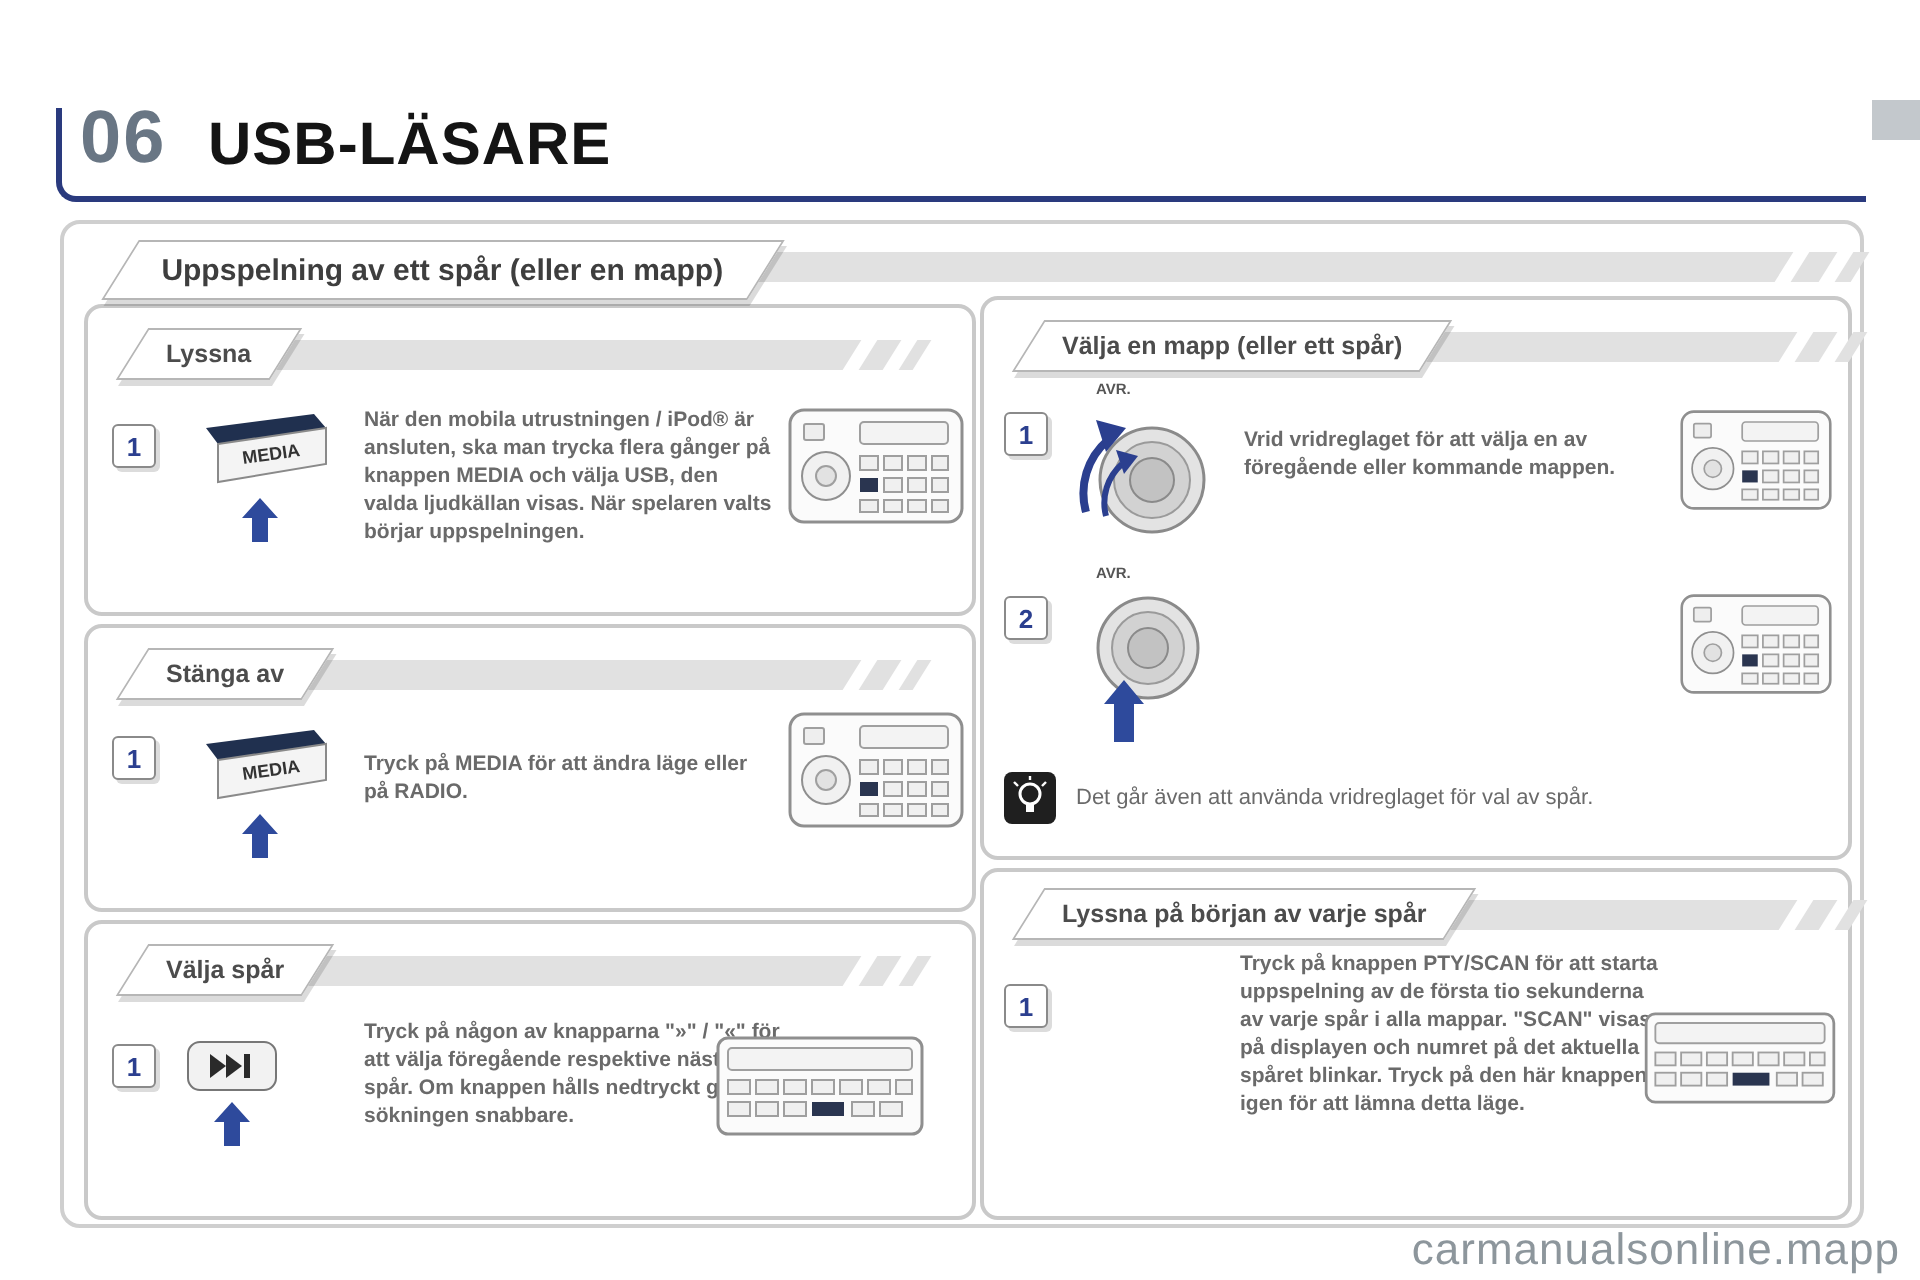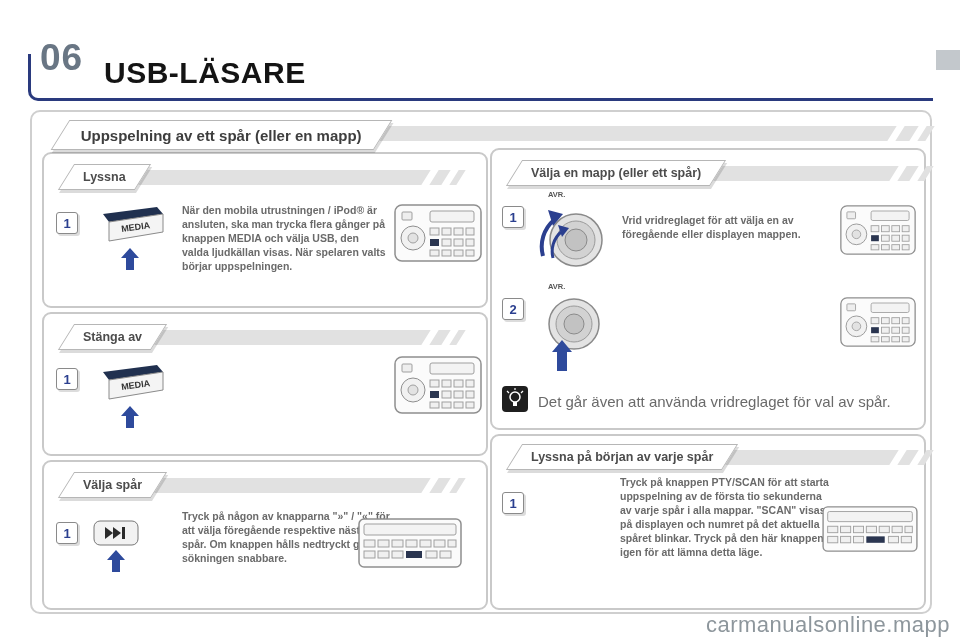--- a/index.html
+++ b/index.html
@@ -9,21 +9,21 @@
   }
   .abs{position:absolute;}
 
   
   .hdr-bracket{
     position:absolute;left:28px;top:54px;width:902px;height:44px;
     border-left:3px solid #2a3a7e;border-bottom:3px solid #2a3a7e;
     border-bottom-left-radius:10px;
   }
   .chapter-num{
-    position:absolute;left:40px;top:37px;
+    position:absolute;left:40px;top:48px;
     font-size:37px;font-weight:bold;color:#697684;letter-spacing:1px;
   }
   .page-title{
     position:absolute;left:104px;top:56px;
     font-size:30px;font-weight:bold;color:#141414;letter-spacing:0.5px;
   }
   .page-tab{
     position:absolute;left:936px;top:50px;width:24px;height:20px;background:#c3c8cc;
   }
 
@@ -65,21 +65,21 @@
   .body-text{
     position:absolute;font-size:10.5px;color:#6a6a6a;line-height:1.33;font-weight:bold;
   }
   .icon-wrap{position:absolute;text-align:center;}
   .knob{position:absolute;}
   .knob-label{
     position:absolute;left:14px;top:-2px;
     font-size:7.5px;font-weight:bold;color:#555;
   }
   .knob svg{margin-top:8px;}
-  .tip-text{position:absolute;font-size:15px;color:#6a6a6a;line-height:1.3;}
+  .tip-text{position:absolute;font-size:11px;color:#6a6a6a;line-height:1.3;}
   .watermark{
     position:absolute;right:10px;bottom:2px;
     font-size:22px;color:#8d969c;letter-spacing:0.5px;
   }
 </style>
 </head>
 <body>
 
 <div class="hdr-bracket"></div>
 <div class="chapter-num">06</div>
@@ -152,20 +152,21 @@
     <div class="icon-wrap" style="left:46px;top:46px;width:80px;">
       <svg width="74" height="42" viewBox="0 0 74 42">
         <polygon points="10,12 64,5 70,12 16,20" fill="#20304f"></polygon>
         <polygon points="16,20 70,12 70,30 16,39" fill="#f4f4f4" stroke="#8a8a8a" stroke-width="1"></polygon>
         <text x="43" y="28" font-size="9" font-weight="bold" fill="#333" text-anchor="middle" transform="rotate(-8 43 28)">MEDIA</text>
       </svg>
       <svg class="up-arrow" width="18" height="22" viewBox="0 0 18 22">
         <polygon points="9,0 18,10 13,10 13,22 5,22 5,10 0,10" fill="#2e4a9c"></polygon>
       </svg>
     </div>
+    <div class="body-text" style="left:138px;top:62px;width:206px;">Tryck på MEDIA för att ändra läge eller på RADIO.</div>
     <svg class="abs" style="left:350px;top:42px;" width="88" height="58" viewBox="0 0 88 58">
       <rect x="1" y="1" width="86" height="56" rx="7" fill="#fbfbfb" stroke="#8f8f8f" stroke-width="1.5"></rect>
       <circle cx="19" cy="34" r="12" fill="#f1f1f1" stroke="#8f8f8f"></circle>
       <circle cx="19" cy="34" r="5" fill="#e2e2e2" stroke="#9f9f9f"></circle>
       <rect x="8" y="8" width="10" height="8" rx="1" fill="#eee" stroke="#9f9f9f"></rect>
       <rect x="36" y="7" width="44" height="11" rx="2" fill="#f3f3f3" stroke="#9f9f9f"></rect>
       <rect x="36" y="24" width="9" height="7" fill="#f0f0f0" stroke="#9f9f9f"></rect>
         <rect x="48" y="24" width="9" height="7" fill="#f0f0f0" stroke="#9f9f9f"></rect>
         <rect x="60" y="24" width="9" height="7" fill="#f0f0f0" stroke="#9f9f9f"></rect>
         <rect x="72" y="24" width="8" height="7" fill="#f0f0f0" stroke="#9f9f9f"></rect>
@@ -237,21 +238,21 @@
       <svg width="74" height="74" viewBox="0 0 74 74">
         <circle cx="42" cy="40" r="26" fill="#e3e3e3" stroke="#8a8a8a" stroke-width="1.5"></circle>
         <circle cx="42" cy="40" r="19" fill="#d2d2d2" stroke="#9a9a9a"></circle>
         <circle cx="42" cy="40" r="11" fill="#c2c2c2" stroke="#8a8a8a"></circle>
         <path d="M 9 56 A 35 35 0 0 1 20 20" fill="none" stroke="#2b3f8f" stroke-width="4"></path>
         <polygon points="14,10 29,14 19,26" fill="#2b3f8f"></polygon>
         <path d="M 19 58 A 26 26 0 0 1 27 32" fill="none" stroke="#2b3f8f" stroke-width="3"></path>
         <polygon points="24,25 35,28 28,37" fill="#2b3f8f"></polygon>
       </svg>
     </div>
-    <div class="body-text" style="left:130px;top:64px;width:212px;">Vrid vridreglaget för att välja en av föregående eller displayen mappen.</div>
+    <div class="body-text" style="left:130px;top:64px;width:212px;">Vrid vridreglaget för att välja en av föregående eller kommande mappen.</div>
     <svg class="abs" style="left:348px;top:54px;" width="76" height="52" viewBox="0 0 88 58">
       <rect x="1" y="1" width="86" height="56" rx="7" fill="#fbfbfb" stroke="#8f8f8f" stroke-width="1.5"></rect>
       <circle cx="19" cy="34" r="12" fill="#f1f1f1" stroke="#8f8f8f"></circle>
       <circle cx="19" cy="34" r="5" fill="#e2e2e2" stroke="#9f9f9f"></circle>
       <rect x="8" y="8" width="10" height="8" rx="1" fill="#eee" stroke="#9f9f9f"></rect>
       <rect x="36" y="7" width="44" height="11" rx="2" fill="#f3f3f3" stroke="#9f9f9f"></rect>
       <rect x="36" y="24" width="9" height="7" fill="#f0f0f0" stroke="#9f9f9f"></rect>
         <rect x="48" y="24" width="9" height="7" fill="#f0f0f0" stroke="#9f9f9f"></rect>
         <rect x="60" y="24" width="9" height="7" fill="#f0f0f0" stroke="#9f9f9f"></rect>
         <rect x="72" y="24" width="8" height="7" fill="#f0f0f0" stroke="#9f9f9f"></rect>

